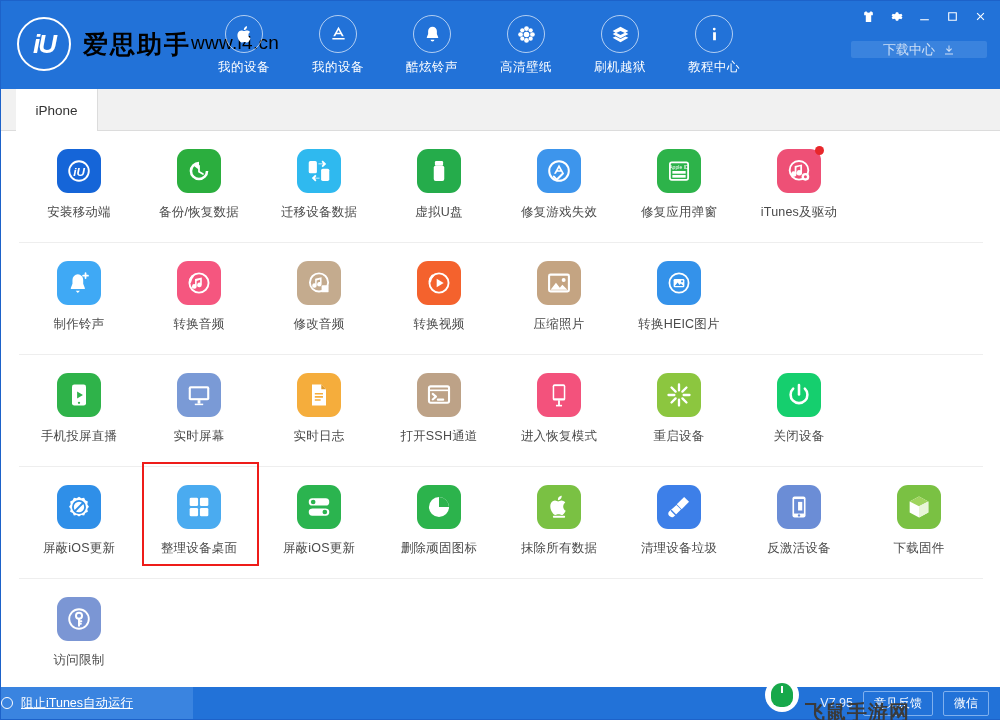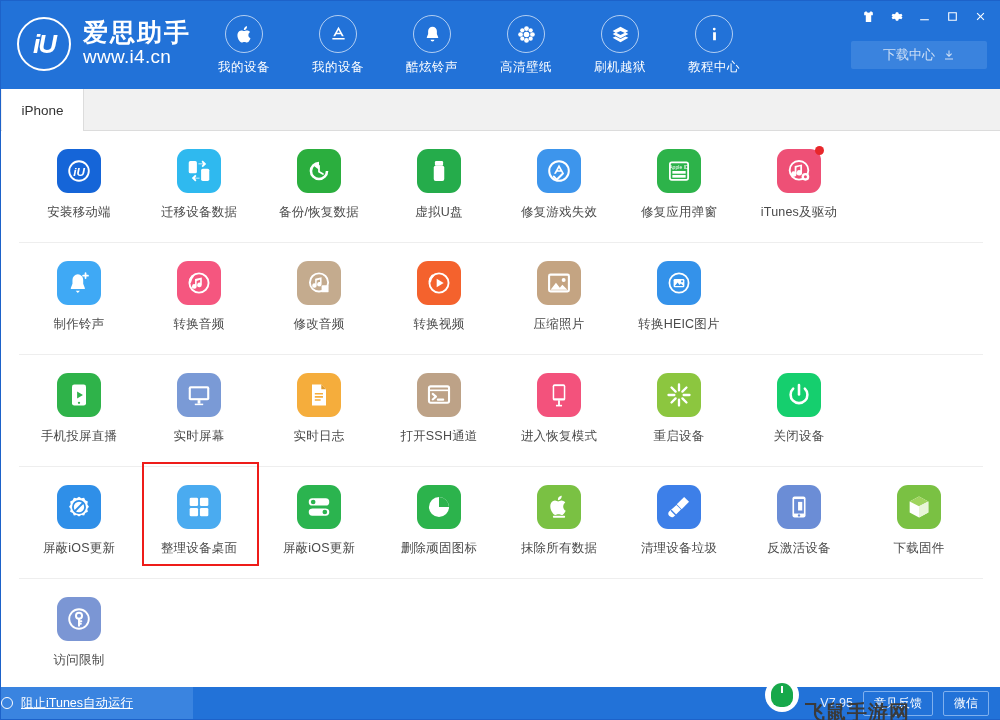--- a/index.html
+++ b/index.html
@@ -27,21 +27,21 @@
     position: absolute; left: 16px; top: 16px;
     display: flex; align-items: center; gap: 12px;
   }
   .brand-logo {
     width: 54px; height: 54px; border-radius: 50%;
     border: 2px solid #ffffff;
     display: flex; align-items: center; justify-content: center;
     color: #fff; font-weight: bold; font-size: 26px;
     letter-spacing: -2px; font-style: italic;
   }
-  .brand-text { display: flex; flex-direction: column; color: #ffffff; }
+  .brand-text { display: flex; flex-direction: row; color: #000000; }
   .brand-name { font-size: 25px; font-weight: bold; letter-spacing: 2px; line-height: 1.05; }
   .brand-url { font-size: 19px; line-height: 1.3; letter-spacing: .3px; }
 
   .nav { position: absolute; left: 196px; top: 10px; display: flex; }
   .nav-item {
     width: 94px; height: 72px;
     display: flex; flex-direction: column; align-items: center; justify-content: flex-start;
     cursor: pointer; position: relative; padding-top: 4px;
   }
   .nav-circle {
@@ -58,36 +58,36 @@
     display: flex; align-items: center; gap: 2px;
   }
   .wc {
     width: 26px; height: 22px; display: flex; align-items: center; justify-content: center;
     color: #ffffff; cursor: pointer; font-size: 13px;
   }
   .wc svg { width: 13px; height: 13px; fill: #fff; }
 
   .download-center {
     position: absolute; right: 14px; top: 40px;
-    width: 136px; height: 28px;
+    width: 136px; height: 17px;
     background: #3a83de; border-radius: 2px;
     display: flex; align-items: center; justify-content: center; gap: 8px;
     color: #cfe0f6; font-size: 13px; cursor: pointer;
   }
   .download-center svg { width: 12px; height: 12px; fill: #cfe0f6; }
 
   
   .tabstrip {
     position: absolute; top: 88px; left: 0;
     width: 1000px; height: 42px;
     background: #f1f1f1;
     border-bottom: 1px solid #dcdcdc;
   }
   .tab {
-    position: absolute; left: 1px; top: 0;
+    position: absolute; left: 15px; top: 0;
     width: 82px; height: 42px;
     background: #ffffff;
     border-right: 1px solid #dcdcdc;
     display: flex; align-items: center; justify-content: center;
     font-size: 13.5px; color: #333; cursor: pointer;
   }
 
   
   .content {
     position: absolute; top: 130px; left: 0;
@@ -301,39 +301,39 @@
         <div class="tile">
           <div class="ic" style="background:#1565d8">
             <svg viewBox="0 0 24 24">
               <circle cx="12" cy="12" r="8.4" fill="none" stroke="#ffffff" stroke-width="1.6"></circle>
               <text x="12" y="16" font-size="10" font-family="sans-serif" font-weight="bold" font-style="italic" fill="#ffffff" text-anchor="middle">iU</text>
             </svg>
           </div>
           <div class="tile-label">安装移动端</div>
         </div>
         <div class="tile">
+          <div class="ic" style="background:#2bae3e">
+            <svg viewBox="0 0 24 24">
+              <path d="M12 4a8 8 0 108 8h-2.2a5.8 5.8 0 11-5.8-5.8V4z" fill="#ffffff"></path>
+              <path d="M12 4.2L7.4 7.6 12 11z" fill="#ffffff"></path>
+              <path d="M12 7.6v5l3.4 2" stroke="#ffffff" stroke-width="1.5" fill="none" stroke-linecap="round"></path>
+            </svg>
+          </div>
+          <div class="tile-label">备份/恢复数据</div>
+        </div>
+        <div class="tile">
           <div class="ic" style="background:#2fb9ef">
             <svg viewBox="0 0 24 24">
               <rect x="3.2" y="3.5" width="7" height="10.5" rx="1.4" fill="#ffffff"></rect>
               <rect x="13.8" y="10" width="7" height="10.5" rx="1.4" fill="#ffffff"></rect>
               <path d="M11.5 5.5h4l-1.3-1.4 1-1 3 2.8-3 2.8-1-1 1.3-1.4h-4z" fill="#ffffff"></path>
               <path d="M12.5 18.5h-4l1.3 1.4-1 1-3-2.8 3-2.8 1 1-1.3 1.4h4z" fill="#ffffff"></path>
             </svg>
           </div>
           <div class="tile-label">迁移设备数据</div>
-        </div>
-        <div class="tile">
-          <div class="ic" style="background:#2bae3e">
-            <svg viewBox="0 0 24 24">
-              <path d="M12 4a8 8 0 108 8h-2.2a5.8 5.8 0 11-5.8-5.8V4z" fill="#ffffff"></path>
-              <path d="M12 4.2L7.4 7.6 12 11z" fill="#ffffff"></path>
-              <path d="M12 7.6v5l3.4 2" stroke="#ffffff" stroke-width="1.5" fill="none" stroke-linecap="round"></path>
-            </svg>
-          </div>
-          <div class="tile-label">备份/恢复数据</div>
         </div>
         <div class="tile">
           <div class="ic" style="background:#25ac4b">
             <svg viewBox="0 0 24 24">
               <rect x="8.5" y="3.5" width="7" height="4" rx="1" fill="#ffffff"></rect>
               <rect x="7.5" y="7.5" width="9" height="13" rx="1.6" fill="#ffffff"></rect>
             </svg>
           </div>
           <div class="tile-label">虚拟U盘</div>
         </div>

